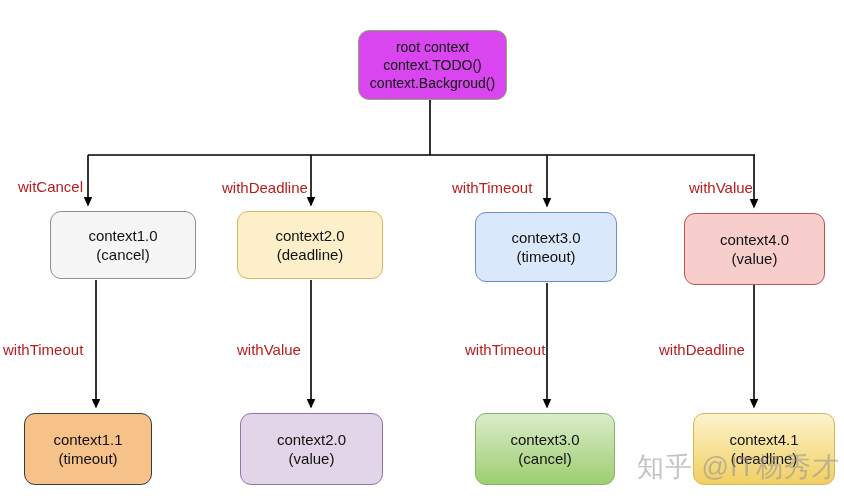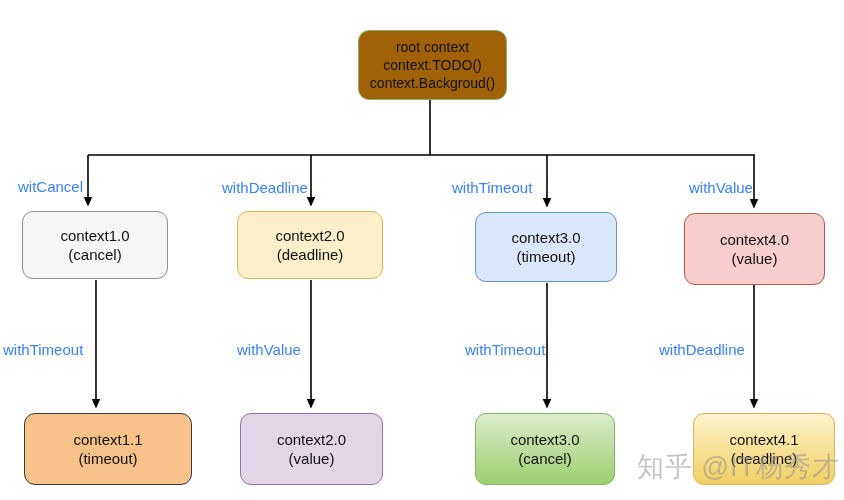--- a/index.html
+++ b/index.html
@@ -25,27 +25,27 @@
   }
   .node .t{white-space:nowrap;}
   
   .n-root{left:358px;top:30px;width:149px;height:70px;font-size:14px;line-height:18px;}
   
   .n-c10{left:22px;top:211px;width:146px;height:68px;}
   .n-c20{left:237px;top:211px;width:146px;height:68px;}
   .n-c30{left:475px;top:212px;width:142px;height:70px;}
   .n-c40{left:684px;top:213px;width:141px;height:72px;}
   
-  .n-c11{left:24px;top:413px;width:168px;height:72px;border-width:1.5px;}
+  .n-c11{left:24px;top:413px;width:128px;height:72px;border-width:1.5px;}
   .n-c21{left:240px;top:413px;width:143px;height:72px;}
   .n-c31{left:475px;top:413px;width:140px;height:72px;}
   .n-c41{left:693px;top:413px;width:142px;height:72px;}
   .edge-label{
     position:absolute;
-    font-size:15px;color:#3b82f6;
+    font-size:15px;color:#b91c1c;
     white-space:nowrap;
     z-index:2;
   }
   .lbl-b1-top{left:18px;top:178px;}
   .lbl-b2-top{left:222px;top:179px;}
   .lbl-b3-top{left:452px;top:179px;}
   .lbl-b4-top{left:689px;top:179px;}
   .lbl-b1-mid{left:3px;top:341px;}
   .lbl-b2-mid{left:237px;top:341px;}
   .lbl-b3-mid{left:465px;top:341px;}
@@ -78,32 +78,32 @@
     <line x1="311" y1="155" x2="311" y2="205" stroke="#000" stroke-width="1.6" marker-end="url(#arrow)"></line>
     <line x1="547" y1="155" x2="547" y2="206" stroke="#000" stroke-width="1.6" marker-end="url(#arrow)"></line>
     <line x1="754" y1="155" x2="754" y2="207" stroke="#000" stroke-width="1.6" marker-end="url(#arrow)"></line>
 
     <line x1="96" y1="280" x2="96" y2="407" stroke="#000" stroke-width="1.6" marker-end="url(#arrow)"></line>
     <line x1="311" y1="280" x2="311" y2="407" stroke="#000" stroke-width="1.6" marker-end="url(#arrow)"></line>
     <line x1="547" y1="283" x2="547" y2="407" stroke="#000" stroke-width="1.6" marker-end="url(#arrow)"></line>
     <line x1="754" y1="278" x2="754" y2="407" stroke="#000" stroke-width="1.6" marker-end="url(#arrow)"></line>
   </svg>
 
-  <div class="node n-root" style="background: #a16207; border-color: rgb(130, 179, 102);">
+  <div class="node n-root" style="background: #d946ef; border-color: rgb(130, 179, 102);">
     <span class="t">root context</span>
     <span class="t">context.TODO()</span>
     <span class="t">context.Backgroud()</span>
   </div>
 
   <div class="edge-label lbl-b1-top">witCancel</div>
   <div class="edge-label lbl-b2-top">withDeadline</div>
   <div class="edge-label lbl-b3-top">withTimeout</div>
   <div class="edge-label lbl-b4-top">withValue</div>
 
-  <div class="node n-c10" style="background: rgb(245, 245, 245); border-color: rgb(143, 143, 143);">
+  <div class="node n-c10" style="background: rgb(245, 245, 245); border-color: rgb(143, 143, 143); margin-left: 28px;">
     <span class="t">context1.0</span>
     <span class="t">(cancel)</span>
   </div>
   <div class="node n-c20" style="background: rgb(252, 239, 201); border-color: rgb(214, 182, 86);">
     <span class="t">context2.0</span>
     <span class="t">(deadline)</span>
   </div>
   <div class="node n-c30" style="background: rgb(218, 232, 252); border-color: rgb(108, 142, 191);">
     <span class="t">context3.0</span>
     <span class="t">(timeout)</span>

